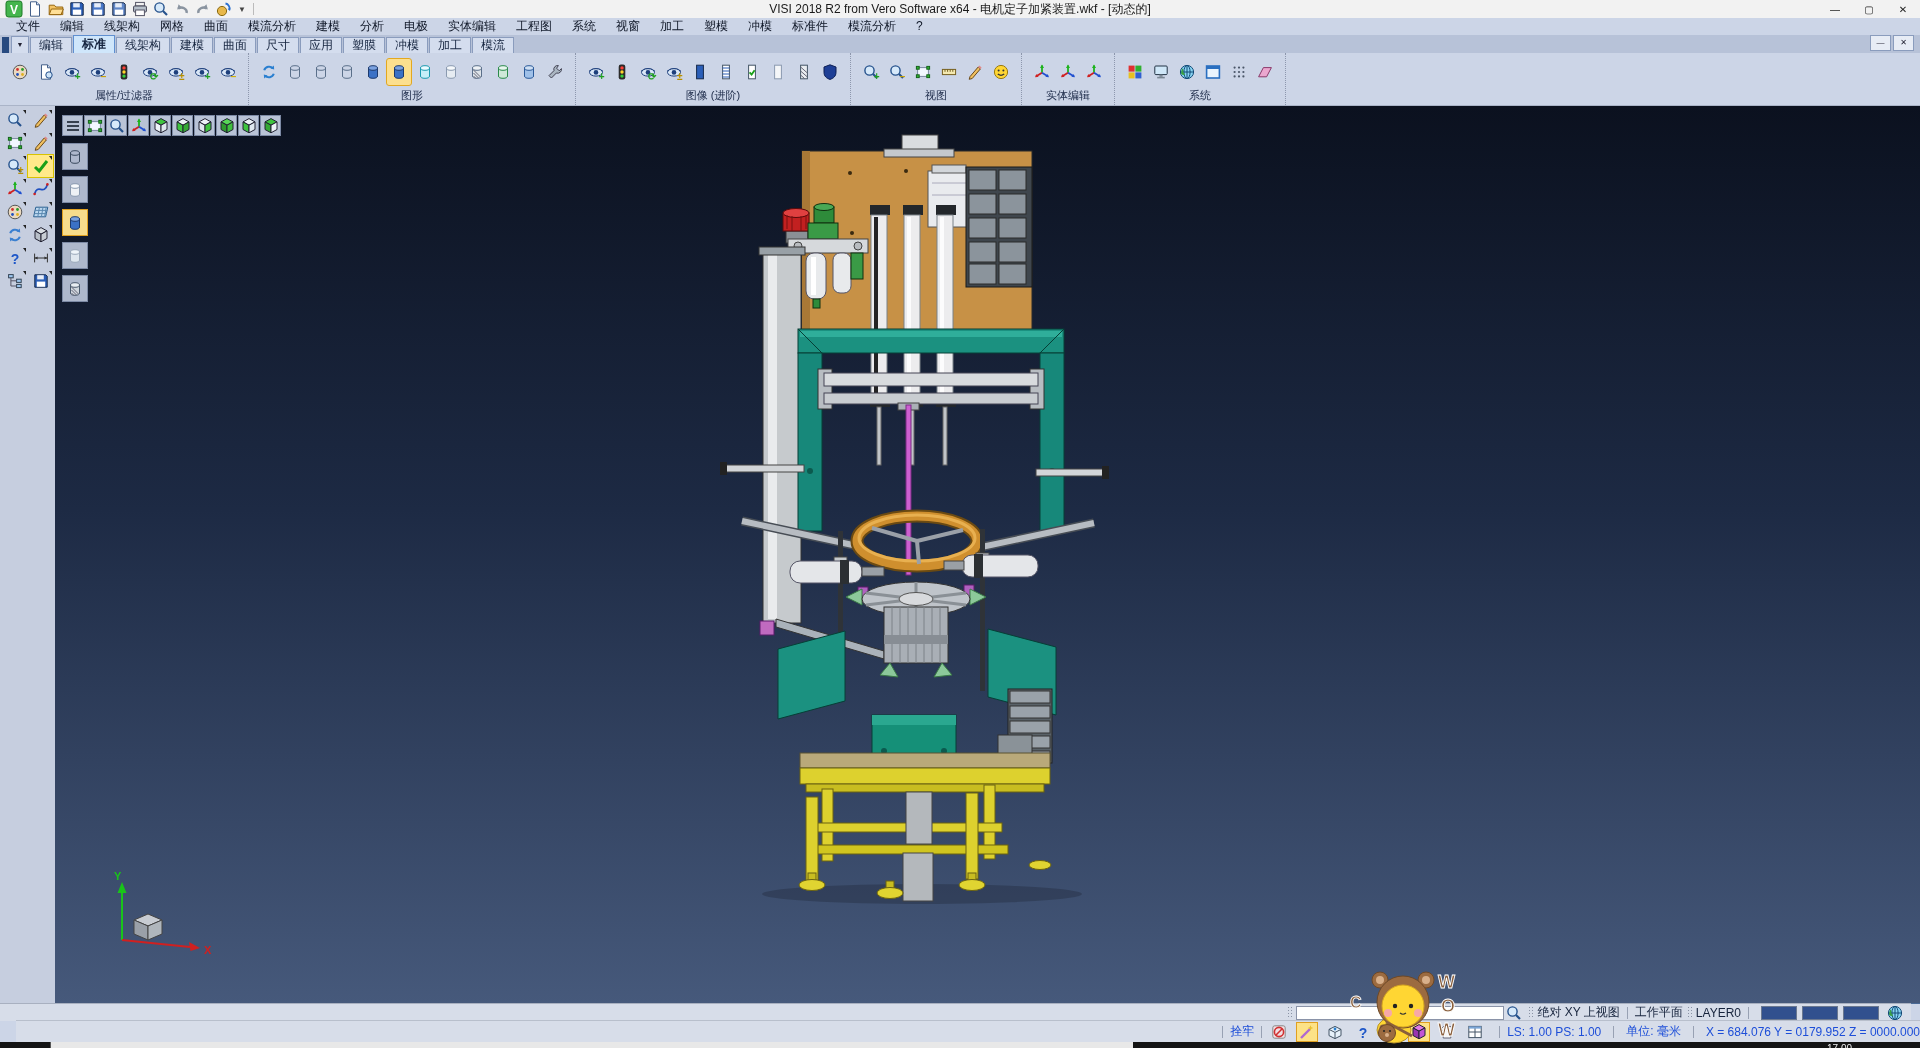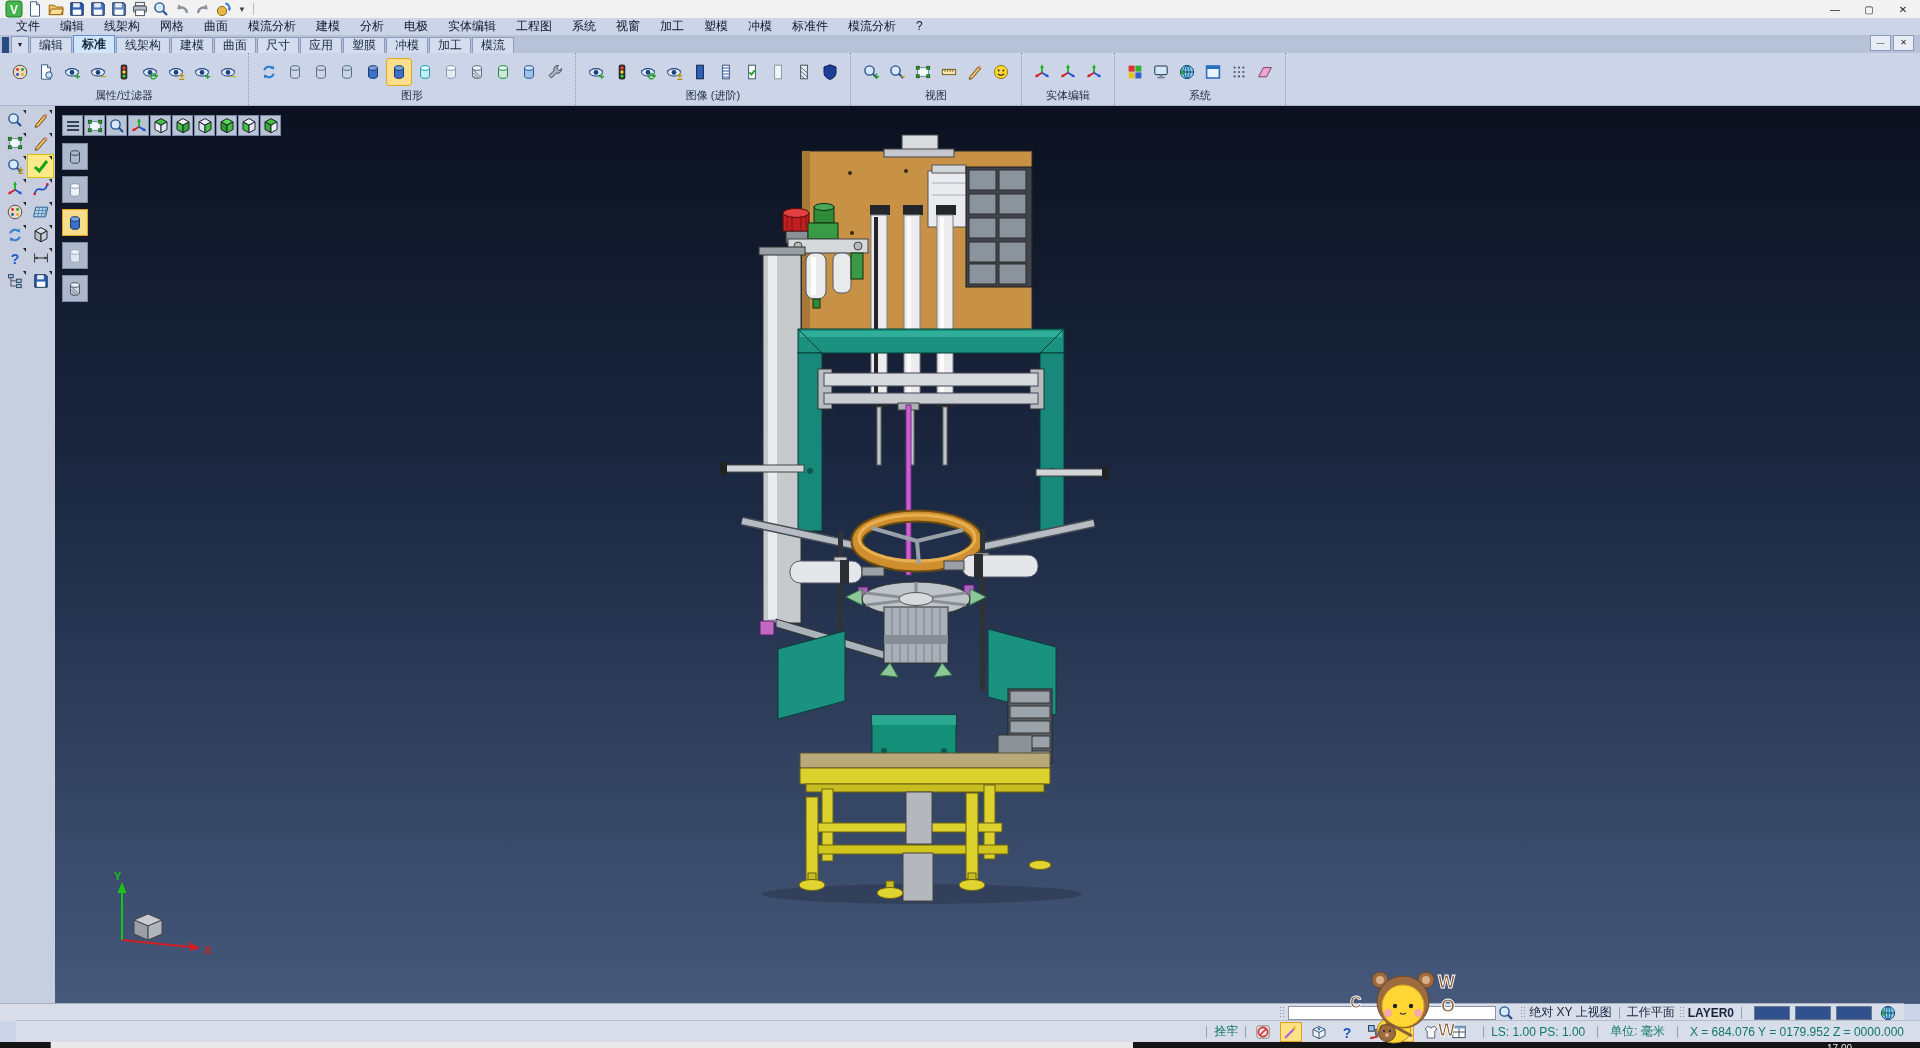--- a/index.html
+++ b/index.html
@@ -53,35 +53,35 @@
   .modelsvg{position:absolute;left:0;top:0}
   .vtoolbar{position:absolute;left:7px;top:9px;display:flex;gap:1px;z-index:5}
   .vbtn{width:21px;height:21px;background:#b9c3d6;border:1px solid #7d8aa5;
         display:flex;align-items:center;justify-content:center;box-sizing:border-box}
   .cylstrip{position:absolute;left:7px;top:37px;display:flex;flex-direction:column;gap:6px;z-index:5}
   .cbtn{width:26px;height:27px;background:#aeb8cc;border:1px solid #7d8aa5;
         display:flex;align-items:center;justify-content:center;box-sizing:border-box}
   .cbtn.sel{background:#f7dc8c;border-color:#e0a020}
   .triad{position:absolute;left:55px;top:762px;z-index:4}
   
-  .status1{position:absolute;left:0;bottom:27px;right:16px;height:17px;background:#d7dde9;
+  .status1{position:absolute;left:0;bottom:27px;right:9px;height:17px;background:#d7dde9;
            border-top:1px solid #a8b0c0;display:flex;align-items:center;justify-content:flex-end;
            padding-right:6px;z-index:20;font-size:12px;color:#16233c}
   .status2{position:absolute;left:16px;bottom:6px;right:0;height:21px;background:#d7dde9;
            border-top:1px solid #b8bfcc;display:flex;align-items:center;justify-content:flex-end;
-           padding-right:16px;z-index:20;font-size:12px;color:#0f766e}
+           padding-right:0;z-index:20;font-size:12px;color:#1d4ed8}
   .sep{width:1px;height:12px;background:#98a1b3;margin:0 7px;flex:none}
   .grip{width:5px;height:13px;margin:0 4px;background-image:radial-gradient(#8a93a5 35%,transparent 36%);
         background-size:3px 3px;flex:none}
   .searchbox{width:200px;height:12px;border:1px solid #8a93a8;background:#fff;font-size:10px;
              padding:0 3px;font-family:"Liberation Sans",sans-serif}
   .sicon{width:20px;height:18px;display:flex;align-items:center;justify-content:center;flex:none}
   .sicon.hl{background:#fde287;outline:1px solid #e0a020}
   .swatch{width:34px;height:12px;border:1px solid #6a7890;margin-left:5px;flex:none}
-  .layer{font-weight:bold}
+  .layer{font-weight:normal}
   .coords{white-space:nowrap}
   .taskbar{position:absolute;left:0;bottom:0;right:0;height:6px;background:#141414;z-index:20;overflow:hidden}
   .taskwin{position:absolute;left:50px;top:0;width:1082px;height:6px;background:#e8e8e8;border-left:1px solid #555}
   .taskclock{position:absolute;left:1827px;top:0;color:#eee;font-size:10px;line-height:13px}
   .mascot{position:absolute;left:1342px;top:966px;z-index:40;pointer-events:none}
   svg{display:block}
 </style>
 </head>
 <body>
 
@@ -154,20 +154,21 @@
       <div class="icbtn">
         <svg width="18" height="18" viewBox="0 0 18 18">
           <circle cx="7" cy="11" r="4.6" fill="#e8b84a" stroke="#8a6a10"></circle>
           <path d="M10.5 3.5a5 5 0 0 1 4 6" fill="none" stroke="#2a6fd0" stroke-width="1.8"></path>
           <path d="M15 11l.6-3.4-3 1.4z" fill="#2a6fd0"></path>
         </svg>
       </div>
     </div>
   <div class="qat-drop">▼</div>
   <div class="qat-sep"></div>
+  <div class="wtitle">VISI 2018 R2 from Vero Software x64 - 电机定子加紧装置.wkf - [动态的]</div>
   <div class="wincontrols">
     <div class="winbtn">—</div>
     <div class="winbtn">▢</div>
     <div class="winbtn close">✕</div>
   </div>
 </div>
 
 <div class="menubar" id="menubar">
     <span class="menuitem">文件</span>
     <span class="menuitem">编辑</span>

